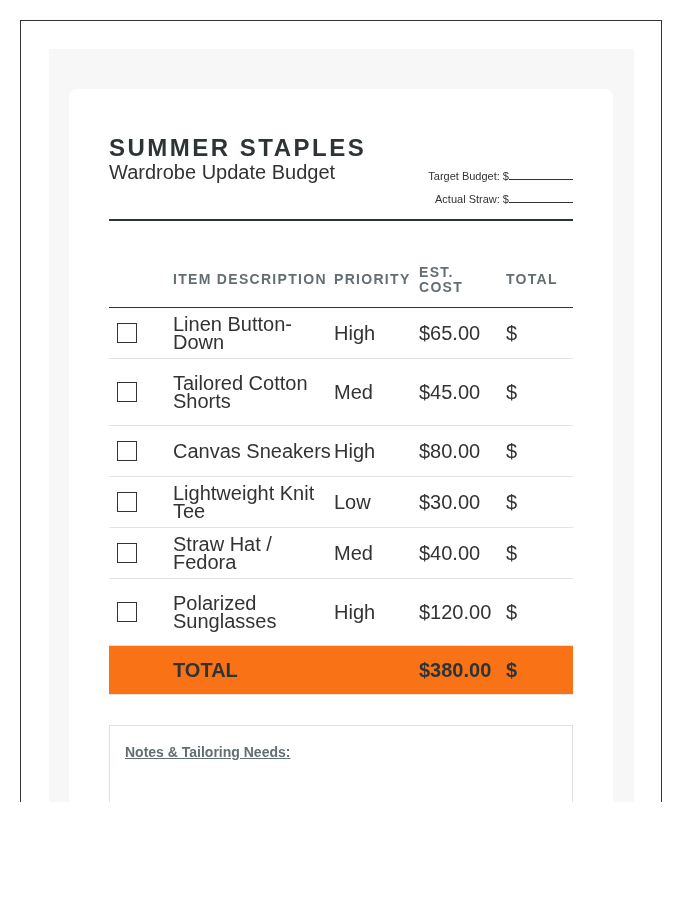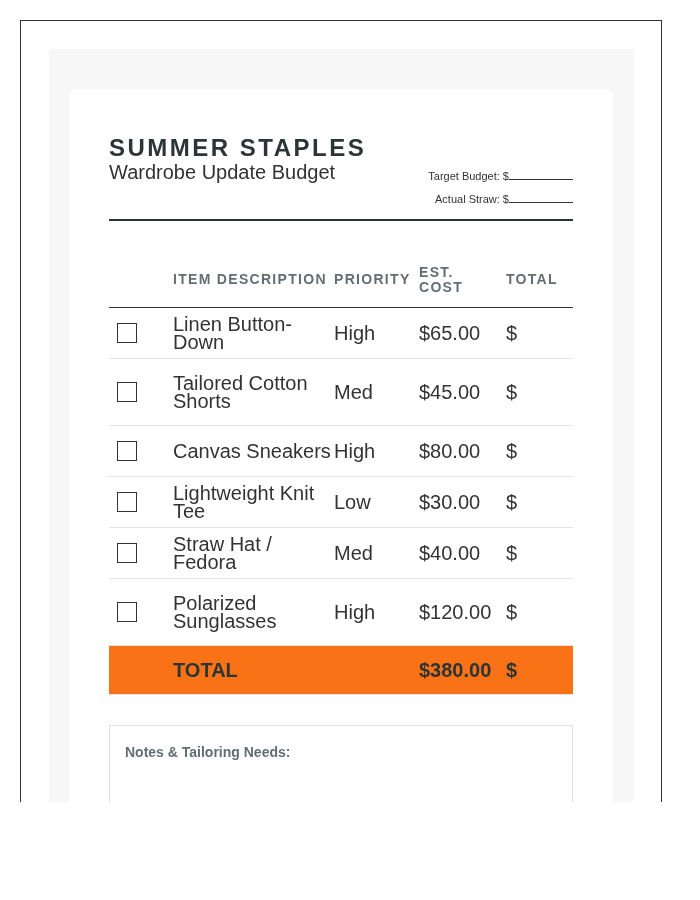--- a/index.html
+++ b/index.html
@@ -60,21 +60,21 @@
       width: 20px; height: 20px; border: 1.5px solid #333; background: #fff;
       display: block;
     }
     tr.total td {
       background: #f97316; font-weight: bold; color: #2d3436; height: 49px;
     }
     .notes {
       margin-top: 30px; border: 1px solid #e0e0e0; height: 140px; padding: 18px 15px;
     }
     .notes-label {
-      font-size: 14px; font-weight: bold; color: #636e72;
+      font-size: 14px; font-weight: bold; color: #636e72; text-decoration: underline;
     }
   </style>
 </head>
 <body>
 
 <div class="frame">
   <div class="panel">
     <div class="card">
 
       <div class="header">

